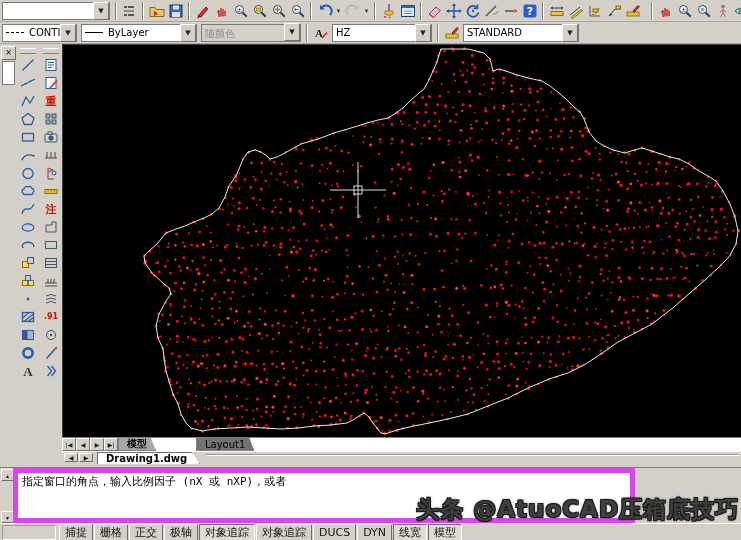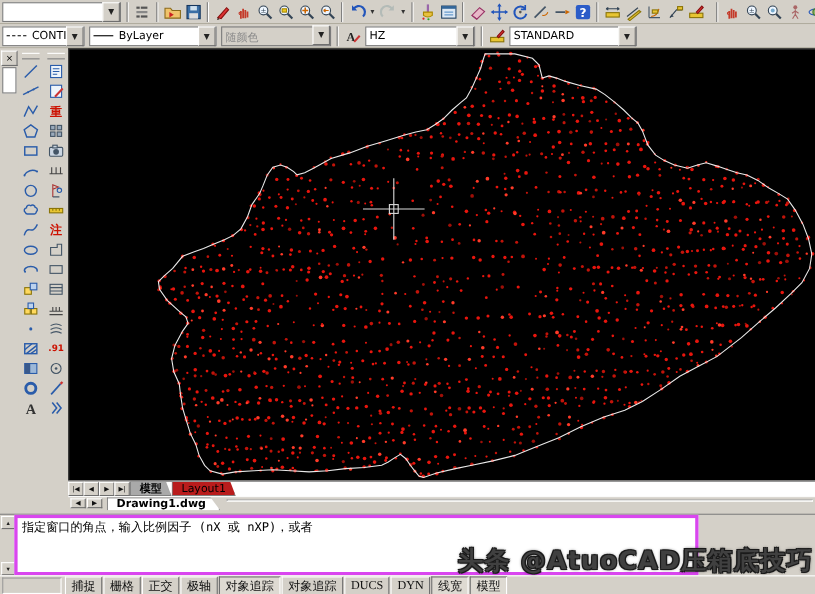--- a/index.html
+++ b/index.html
@@ -43,48 +43,48 @@
   #canvas{left:62px;top:44px;width:679px;height:393px;background:#000;border-left:1px solid #404040;
           border-top:1px solid #404040;box-sizing:border-box;}
   
   #modelbar{left:62px;top:437px;width:679px;height:14px;background:#fff;display:flex;align-items:stretch;
             border-top:1px solid #808080;box-sizing:border-box;}
   .navbtn{width:12px;background:#d4d0c8;border:1px solid;border-color:#fff #6f6f6f #6f6f6f #fff;
           font-size:6px;display:flex;align-items:center;justify-content:center;color:#111;flex:0 0 auto;}
   .ltab{padding:0 8px;display:flex;align-items:center;font-size:10px;border:1px solid #808080;
         border-top:none;flex:0 0 auto;clip-path:polygon(0 0,calc(100% - 5px) 0,100% 100%,0 100%);}
   .ltab.active{background:#a9a9a9;font-weight:bold;}
-  .ltab.inactive{background:#b91c1c;}
+  .ltab.inactive{background:#737373;margin-left:40px;}
   
   #filebar{left:62px;top:451px;width:679px;height:16px;background:#d4d0c8;display:flex;align-items:flex-start;
            border-top:1px solid #fff;box-sizing:border-box;}
   .ftab{padding:0 12px 0 8px;display:flex;align-items:center;font-size:10px;font-weight:bold;background:#fff;
         border:1px solid #6f6f6f;border-bottom:none;clip-path:polygon(0 0,calc(100% - 9px) 0,100% 100%,0 100%);flex:0 0 auto;}
   #filetrack{flex:1;margin:2px 2px 1px 6px;background:#f4f3ef;border:1px solid;border-color:#9a9a9a #fff #fff #9a9a9a;}
   
   #cmdwin{left:0;top:467px;width:741px;height:56px;background:#d4d0c8;border-top:1px solid #808080;box-sizing:border-box;}
   #cmdgutter{position:absolute;left:0;top:0;width:13px;height:55px;}
   .gbtn{position:absolute;left:1px;width:11px;height:10px;background:#d4d0c8;border:1px solid;
         border-color:#fff #6f6f6f #6f6f6f #fff;font-size:6px;display:flex;align-items:center;justify-content:center;color:#222;}
-  #cmdtext{position:absolute;left:13px;top:0;width:622px;height:55px;background:#fff;border:3px solid #d946ef;
+  #cmdtext{position:absolute;left:13px;top:0;width:622px;height:55px;background:#fff;border:5px solid #d946ef;
            box-sizing:border-box;font-family:"DejaVu Sans Mono","Liberation Mono",monospace;font-size:11px;
            color:#000;padding:2px 4px;line-height:13px;}
   #cmdprompt{position:absolute;left:17px;top:488px;font-family:"DejaVu Sans Mono","Liberation Mono",monospace;
              font-size:11px;color:#000;margin-top:44px;}
   
   #watermark{right:2px;top:494px;font-size:23px;font-weight:bold;color:#404040;letter-spacing:1px;white-space:nowrap;
              text-shadow:-1px -1px 0 #1a1a1a,1px -1px 0 #1a1a1a,-1px 1px 0 #1a1a1a,1px 1px 0 #1a1a1a,0 0 3px #000;
              z-index:50;}
   
   #statusbar{left:0;top:523px;width:741px;height:17px;background:#d4d0c8;border-top:1px solid #fff;
              box-sizing:border-box;display:flex;align-items:center;}
   #coords{width:52px;height:13px;margin:0 3px 0 2px;background:#d4d0c8;border:1px solid;
           border-color:#9a9a9a #fff #fff #9a9a9a;font-size:10px;}
   .sbtn{height:15px;padding:0 5px;margin-right:1px;display:flex;align-items:center;font-size:11px;color:#111;
-        border:1px solid;border-color:#fff #6f6f6f #6f6f6f #fff;background:#d4d0c8;white-space:nowrap;font-family:Liberation Serif, serif;}
+        border:1px solid;border-color:#fff #6f6f6f #6f6f6f #fff;background:#d4d0c8;white-space:nowrap;}
   .sbtn.pressed{border-color:#6f6f6f #fff #fff #6f6f6f;background:#dedad2;}
 </style>
 </head>
 <body>
 
 <div id="tbrow1" class="abs tbrow">
     <div class="combo" style="width: 108px;">
       <span class="combo-val"></span>
       <span class="combo-btn">▼</span>
     </div>

